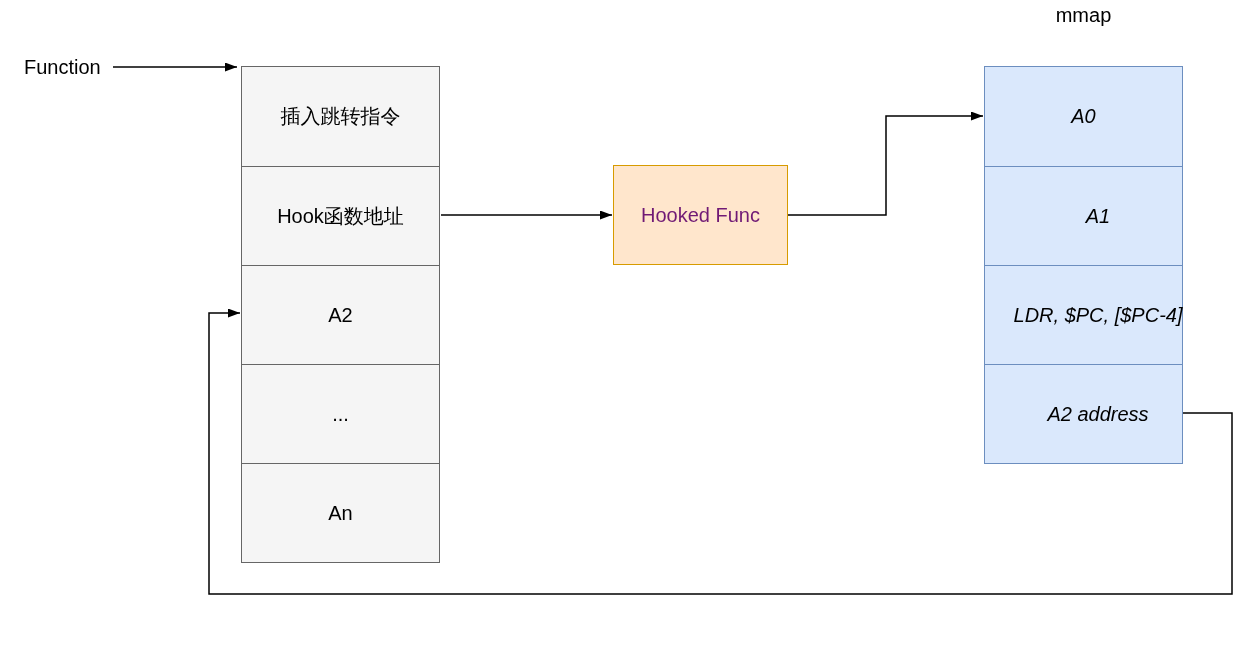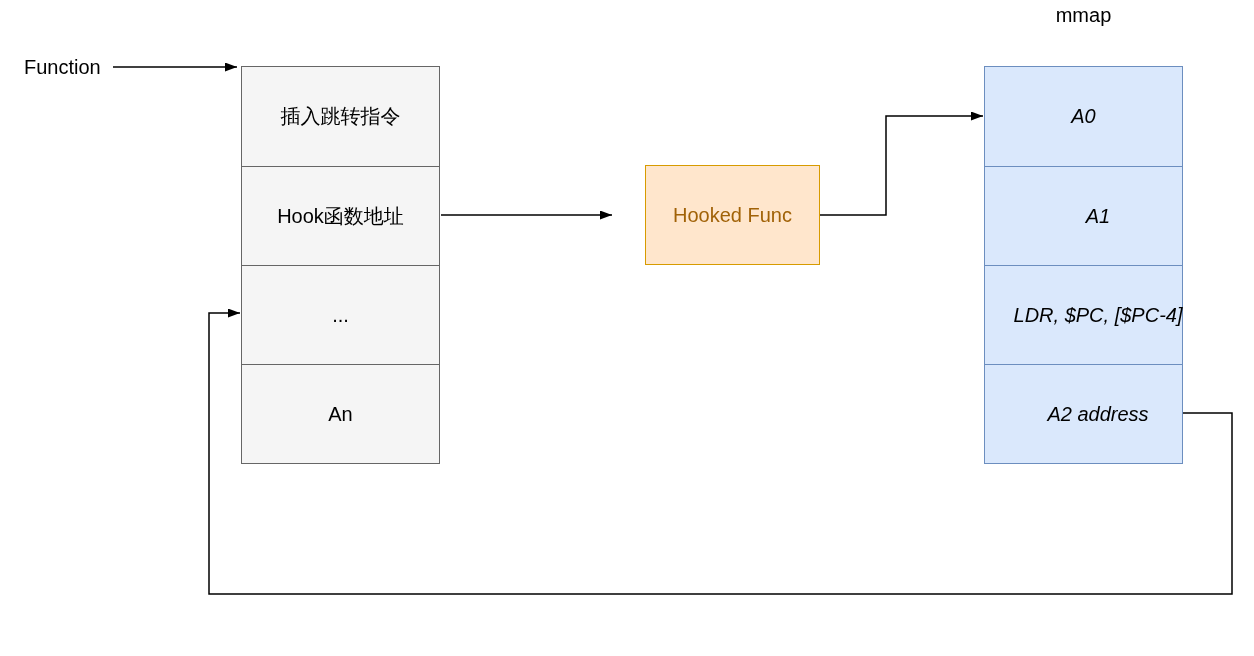--- a/index.html
+++ b/index.html
@@ -79,23 +79,22 @@
     position: absolute;
     z-index: 2;
     left: 613px; top: 165px;
     width: 175px; height: 100px;
     background: #ffe6cc;
     border: 1px solid #d79b00;
     display: flex;
     align-items: center;
     justify-content: center;
     font-size: 20px;
-    color: #a16207;
+    color: #701a75;
     white-space: nowrap;
-    margin-left: 32px;
   }
 </style>
 </head>
 <body>
 
 <div class="canvas">
 
   <svg class="edges-layer" viewBox="0 0 1254 656" xmlns="http://www.w3.org/2000/svg">
     <defs>
       <marker id="arrowhead" markerUnits="userSpaceOnUse" markerWidth="12" markerHeight="9" refX="12" refY="4.5" orient="auto">
@@ -108,20 +107,21 @@
     <path class="edge" marker-end="url(#arrowhead)" d="M1183,413 L1232,413 L1232,594 L209,594 L209,313 L240,313"></path>
   </svg>
 
   <div class="float-label function-label">Function</div>
 
   <div class="float-label mmap-label">mmap</div>
 
   <div class="stack function-stack">
     <div class="cell">插入跳转指令</div>
     <div class="cell">Hook函数地址</div>
+    <div class="cell">A2</div>
     <div class="cell">...</div>
     <div class="cell">An</div>
   </div>
 
   <div class="hooked-func">Hooked Func</div>
 
   <div class="stack mmap-stack">
     <div class="cell">A0</div>
     <div class="cell">A1</div>
     <div class="cell">LDR, $PC, [$PC-4]</div>

